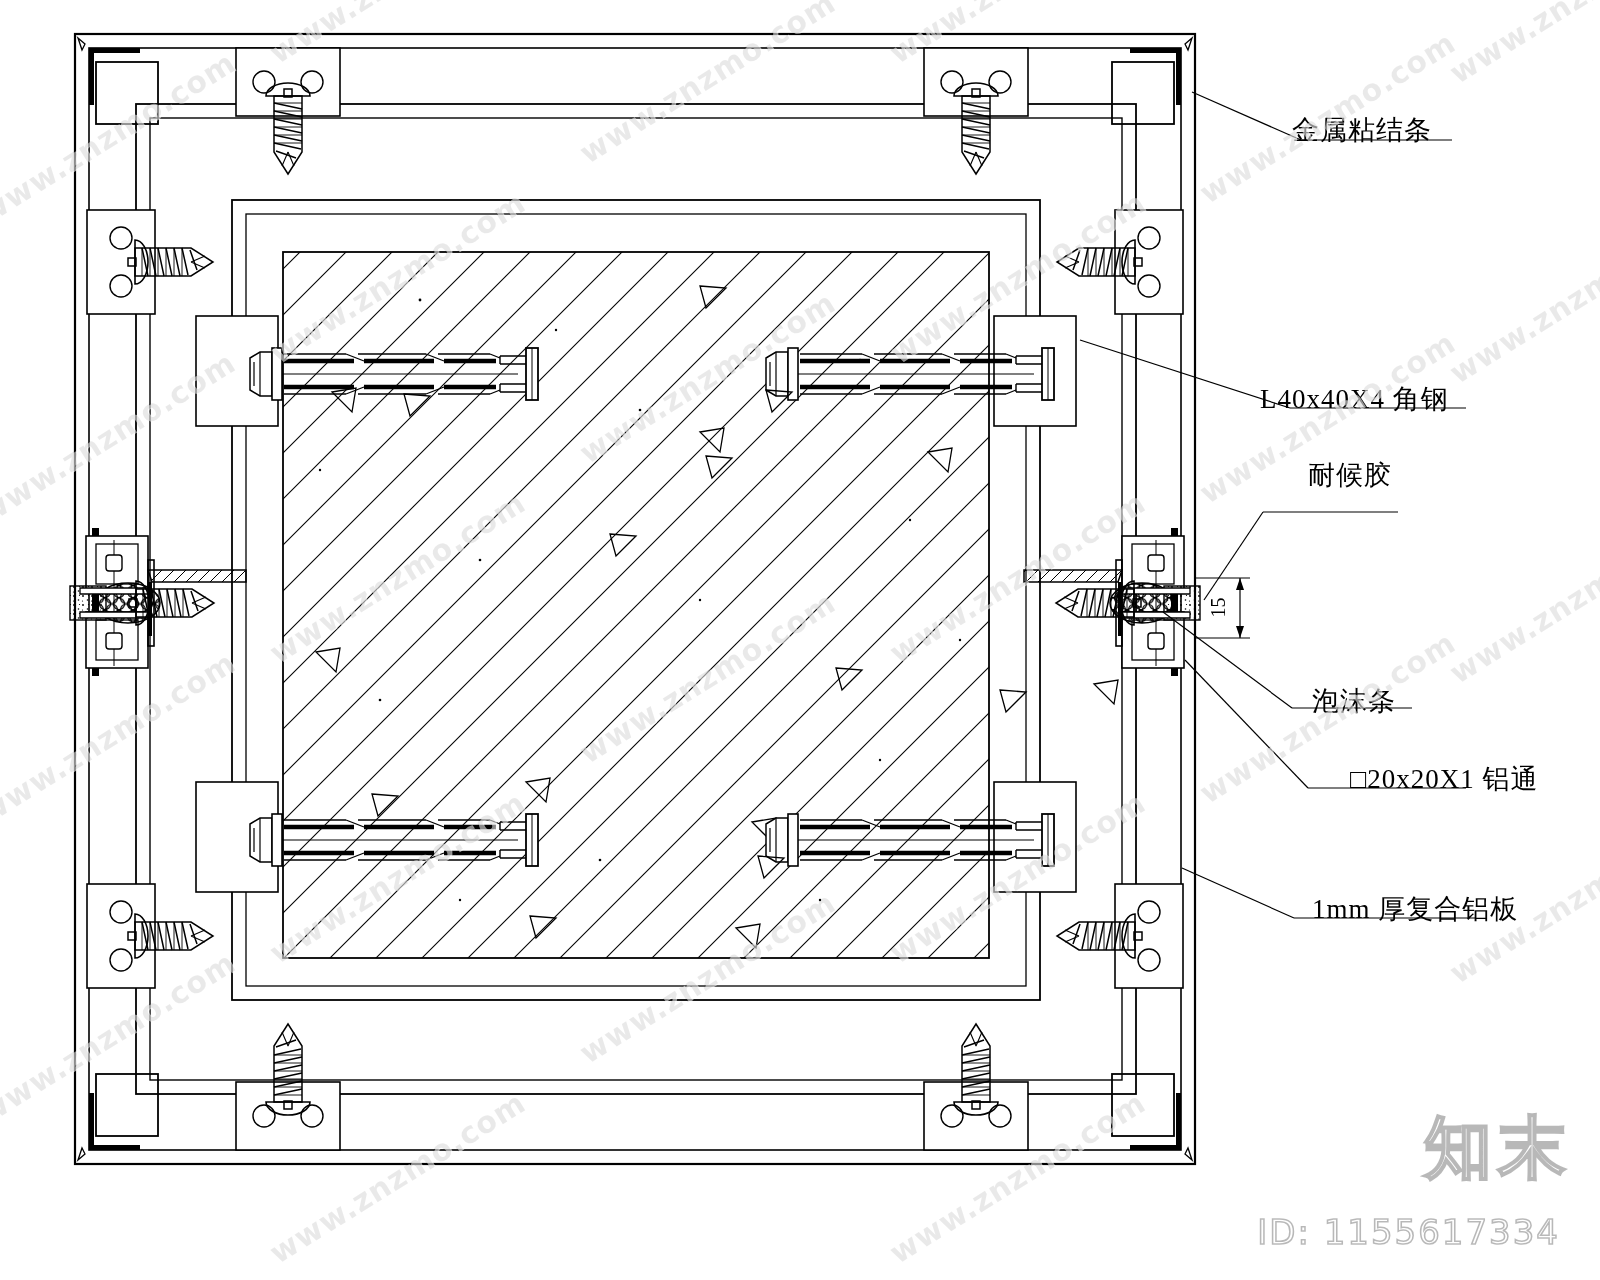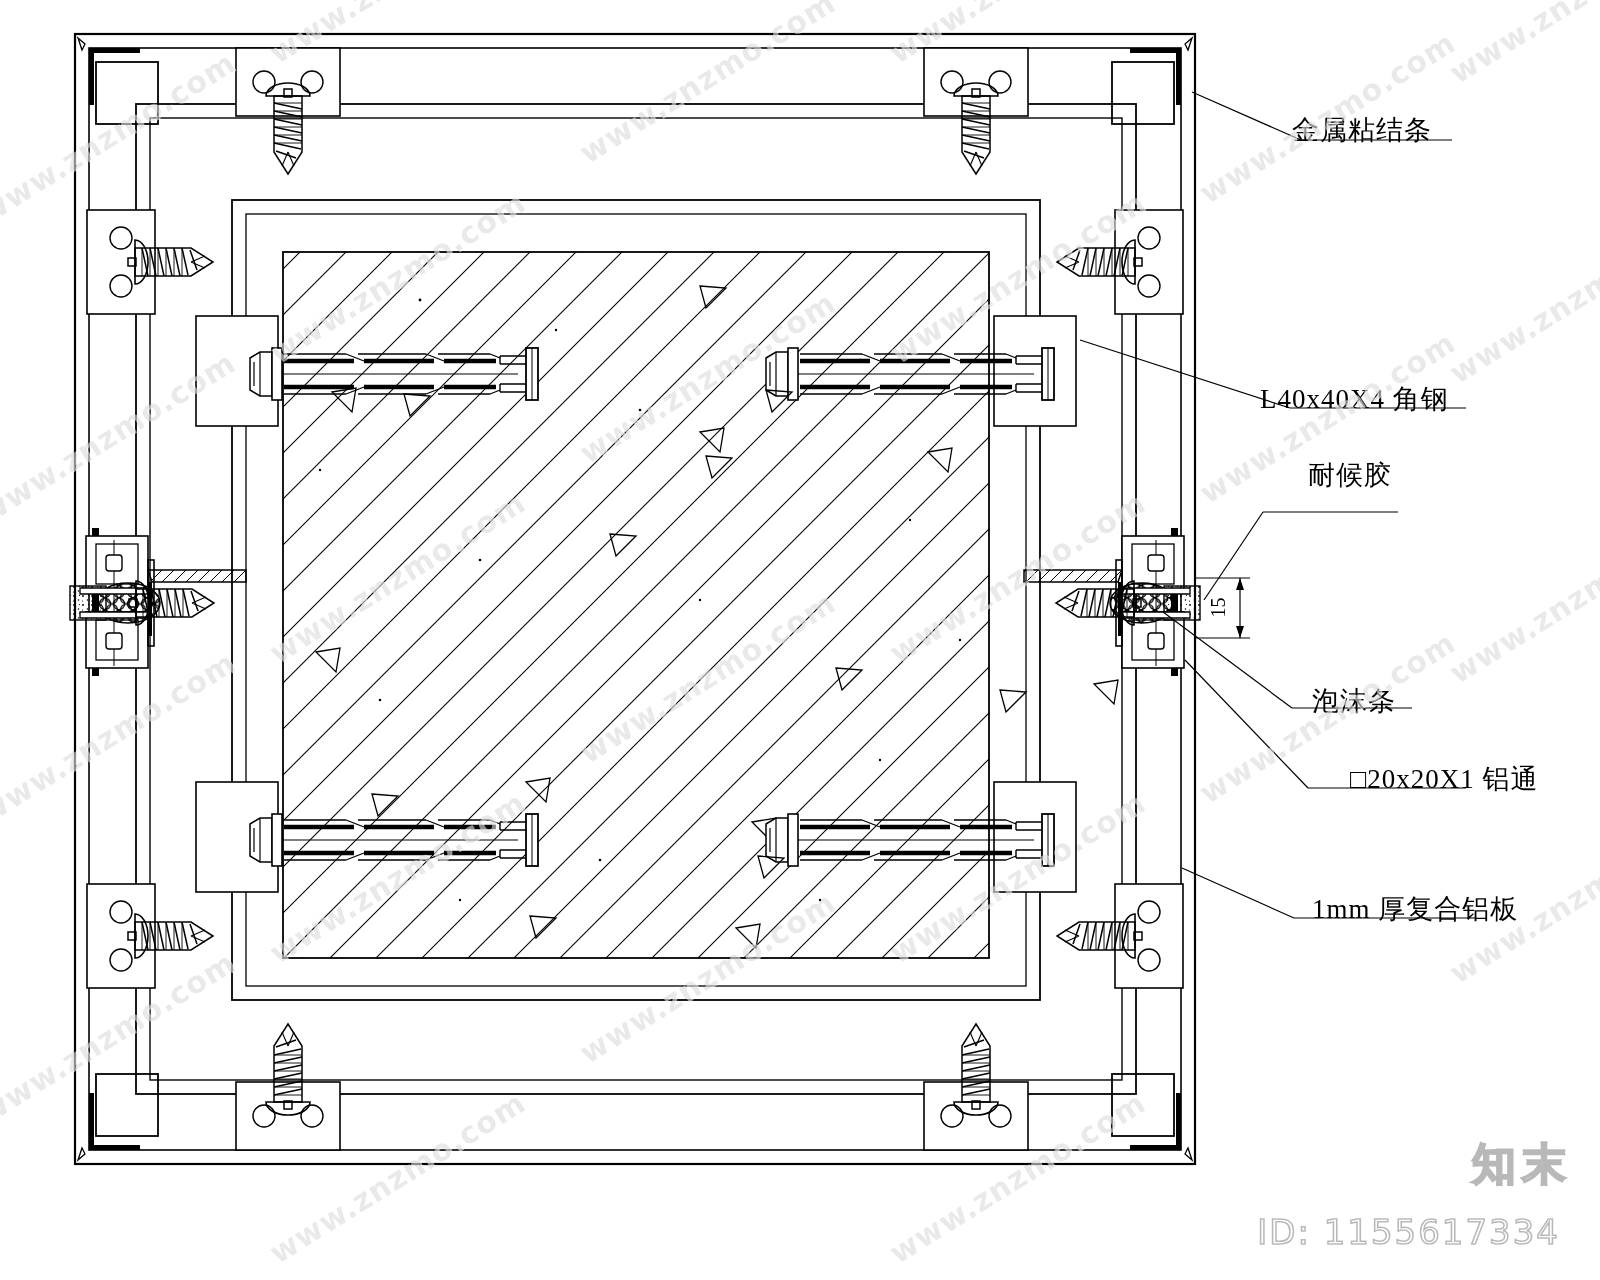--- a/index.html
+++ b/index.html
@@ -61,21 +61,21 @@
     letter-spacing: 1px;
     transform: rotate(-32deg);
     white-space: nowrap;
     text-shadow: 1px 1px 0 rgba(255,255,255,0.6);
   }
   .brand {
     position: absolute;
     right: 28px;
     bottom: 86px;
     font-family: Liberation Mono, monospace;
-    font-size: 44px;
+    font-size: 68px;
     font-weight: bold;
     color: transparent;
     -webkit-text-stroke: 2px rgba(0,0,0,0.28);
     letter-spacing: 6px;
     margin-top: 44px;
   }
   .brand-id {
     position: absolute;
     right: 40px;
     bottom: 28px;

